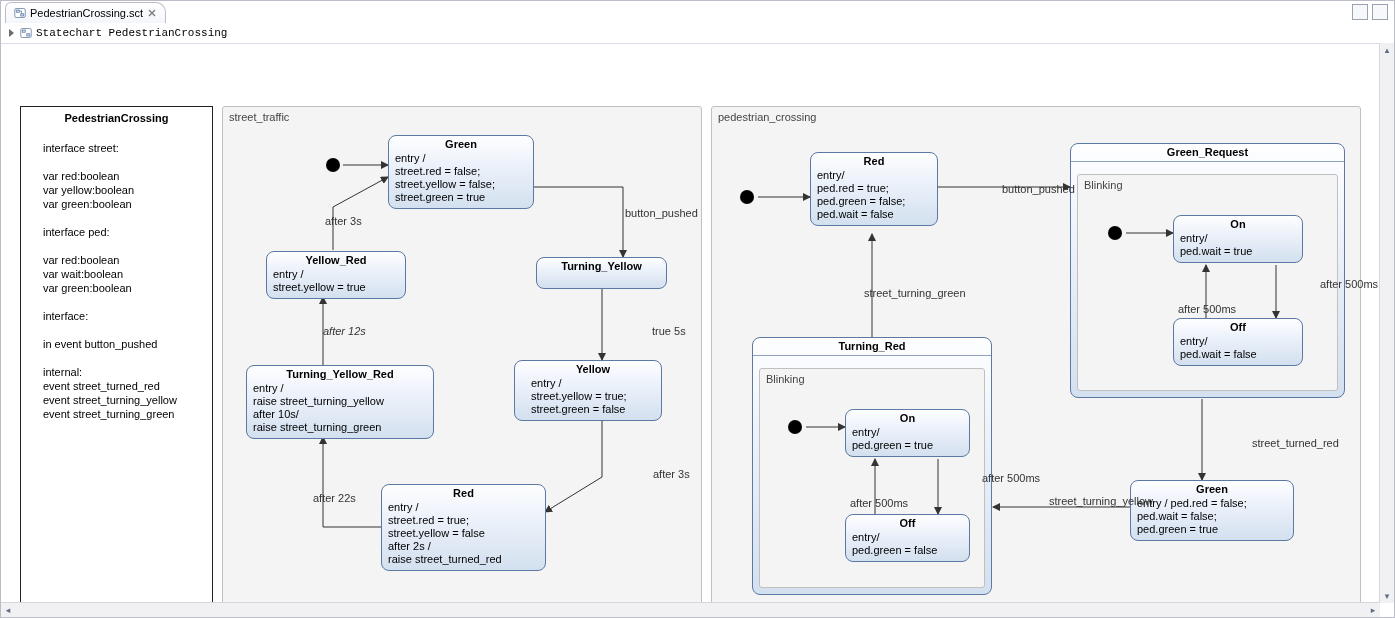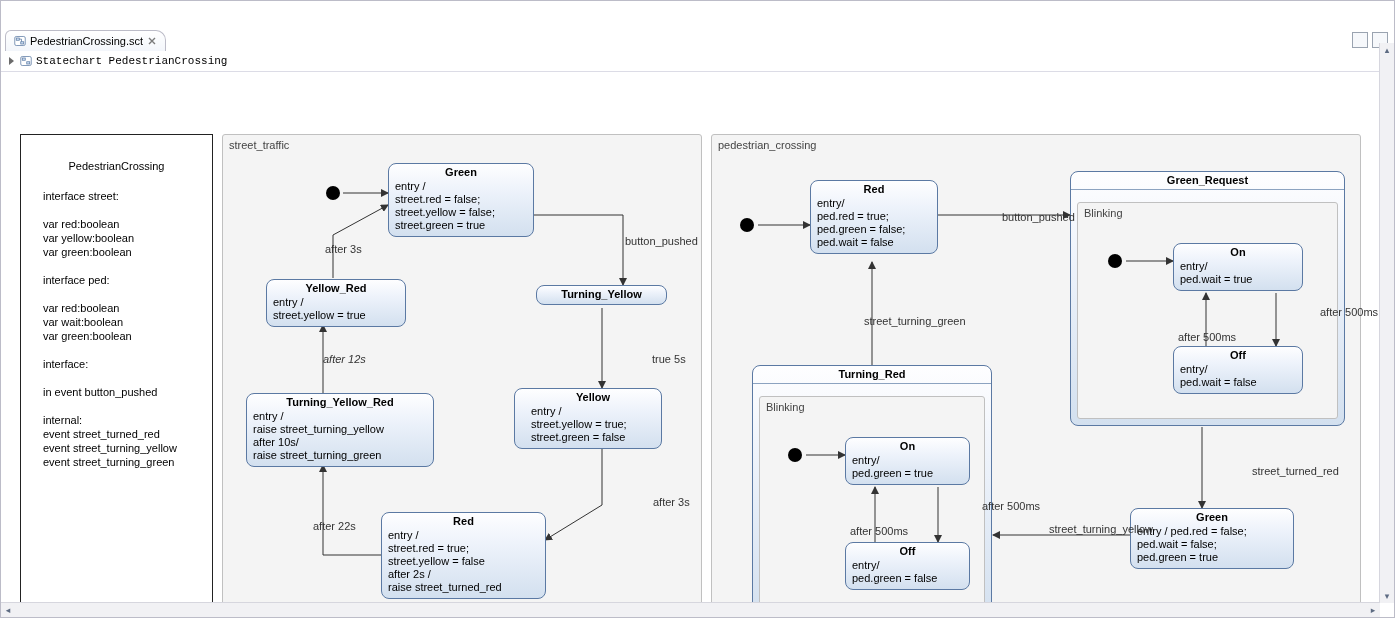--- a/index.html
+++ b/index.html
@@ -1,35 +1,35 @@
 <!DOCTYPE html>
 <html><head>
 <meta charset="utf-8">
 <style>
   html,body{margin:0;padding:0;font-family:Tahoma,Verdana,sans-serif;font-size:11px;color:#000;background:#fff;}
   .app{position:relative;width:1395px;height:618px;border:1px solid #bcbcc8;box-sizing:border-box;overflow:hidden;}
-  .tabbar{height:22px;display:flex;align-items:flex-end;padding-left:4px;position:relative;margin-top:28px;}
+  .tabbar{height:22px;display:flex;align-items:flex-end;padding-left:4px;position:relative;}
   .tab{display:flex;align-items:center;gap:4px;height:20px;padding:0 8px;border:1px solid #bcbcc8;border-bottom:none;border-top-left-radius:6px;border-top-right-radius:10px;background:linear-gradient(#fff,#f3f6fb);}
   .tab-icon{width:12px;height:12px;}
   .tab-close{width:10px;height:10px;display:flex;align-items:center;justify-content:center;cursor:pointer;}
   .toolbar-right{position:absolute;right:6px;top:3px;display:flex;gap:4px;}
   .sq{width:14px;height:14px;border:1px solid #9aa3b0;background:#f6f8fb;}
   .breadcrumb{height:20px;display:flex;align-items:center;gap:4px;padding:0 8px;border-bottom:1px solid #dcdce6;font-family:Liberation Mono, monospace;}
   .tri{display:inline-block;width:0;height:0;border-top:4px solid transparent;border-bottom:4px solid transparent;border-left:5px solid #6b6b6b;margin-right:2px;}
   .sc-icon{width:12px;height:12px;}
   .canvas-wrap{position:relative;height:calc(100% - 22px - 20px - 16px);overflow:hidden;}
   .canvas{position:relative;width:100%;height:100%;}
   .hscroll{position:absolute;bottom:0;left:0;right:14px;height:14px;border-top:1px solid #d6d6de;background:#f1f1f4;display:flex;align-items:center;}
   .hscroll .left,.hscroll .right{width:14px;height:14px;display:flex;align-items:center;justify-content:center;}
   .vscroll{position:absolute;right:0;top:42px;bottom:14px;width:14px;border-left:1px solid #d6d6de;background:#f1f1f4;display:flex;flex-direction:column;align-items:center;}
   .vscroll .up,.vscroll .down{width:14px;height:14px;display:flex;align-items:center;justify-content:center;}
   .chev{font-size:9px;color:#5d6b82;line-height:1;}
   
   .defs{position:absolute;left:19px;top:62px;width:193px;height:509px;border:1px solid #222;background:#fff;box-sizing:border-box;padding:4px 6px;line-height:14px;}
-  .defs .title{text-align:center;margin:20px 0 4px 0;}
+  .defs .title{text-align:center;margin:0 0 4px 0;font-weight:bold;}
   .defs pre{margin:16px;font-family:inherit;white-space:pre;line-height:14px;}
   .region{position:absolute;border:1px solid #c0c0c0;background:#f4f4f4;border-radius:3px;box-sizing:border-box;}
   .region>.label{position:absolute;left:6px;top:4px;color:#444;}
   .state{position:absolute;border:1px solid #5b79a3;border-radius:8px;background:linear-gradient(#fefeff 0%,#eef3fb 35%,#d3e0ef 100%);box-sizing:border-box;padding:2px 6px 4px 6px;line-height:13px;}
   .state .name{font-weight:bold;text-align:center;margin-bottom:1px;}
   .state .line{border-top:1px solid #8ca3c0;margin:2px -6px 2px -6px;}
   .inner-region{position:absolute;border:1px solid #c0c0c0;background:#f4f4f4;border-radius:3px;box-sizing:border-box;}
   .inner-region>.label{position:absolute;left:6px;top:4px;color:#444;}
   .initial{position:absolute;width:14px;height:14px;border-radius:50%;background:#000;}
   .edge-label{position:absolute;color:#333;white-space:nowrap;padding-left:42px;}
@@ -144,21 +144,21 @@
 street.yellow = false;
 street.green = true</pre>
         </div>
 
         <div class="state" style="left:43px;top:144px;width:140px;">
           <div class="name">Yellow_Red</div>
           <pre style="margin:0;font-family:inherit">entry /
 street.yellow = true</pre>
         </div>
 
-        <div class="state" style="left:313px;top:150px;width:131px;height:20px;">
+        <div class="state" style="left:313px;top:150px;width:131px;height:32px;">
           <div class="name">Turning_Yellow</div>
         </div>
 
         <div class="state" style="left:23px;top:258px;width:188px;">
           <div class="name">Turning_Yellow_Red</div>
           <pre style="margin:0;font-family:inherit">entry /
 raise street_turning_yellow
 after 10s/
 raise street_turning_green</pre>
         </div>

